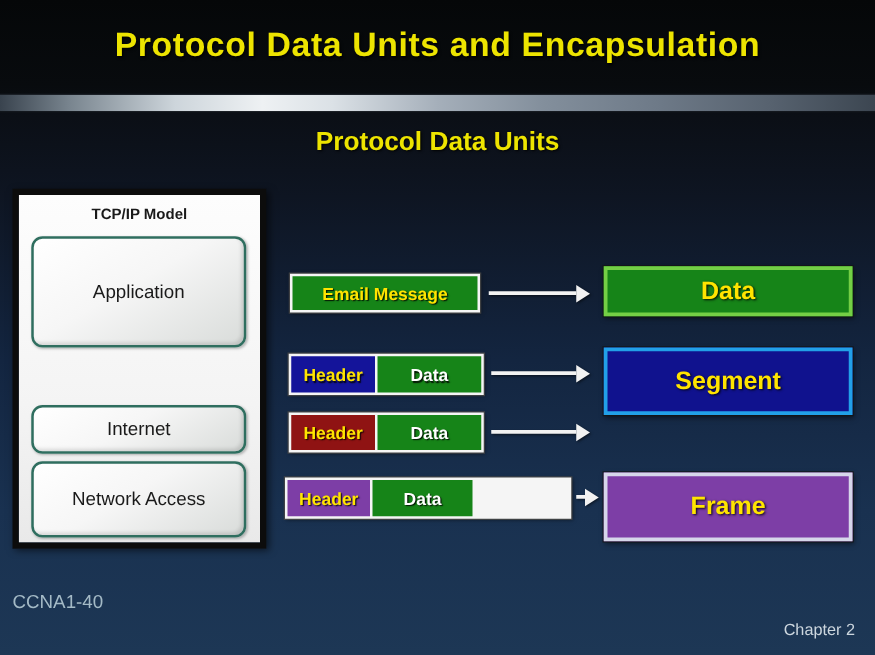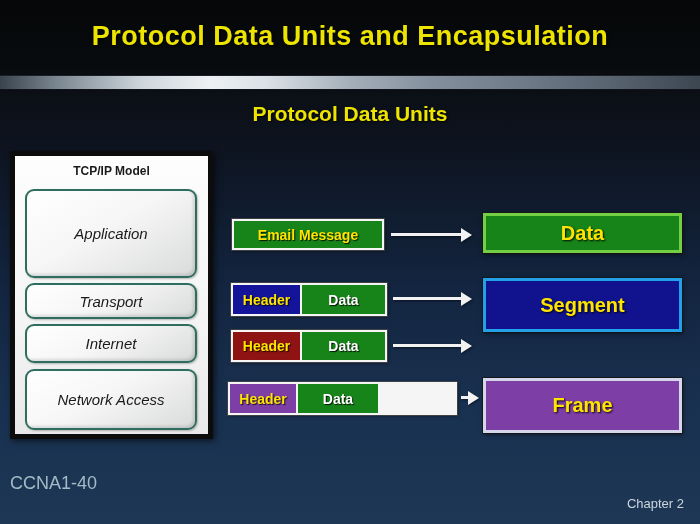--- a/index.html
+++ b/index.html
@@ -43,21 +43,21 @@
   .model-title {
     position:absolute; top:8px; left:0; width:100%;
     text-align:center; font-size:12px; font-weight:bold; color:#1a1a1a;
   }
   .layer {
     position:absolute; left:10px; width:172px;
     border:2px solid #2f6e5f; border-radius:9px;
     background:linear-gradient(150deg,#ffffff 0%,#f6f6f6 45%,#d9dcda 100%);
     box-shadow:inset -2px -2px 3px rgba(0,0,0,0.12), 1px 1px 2px rgba(0,0,0,0.25);
     display:flex; align-items:center; justify-content:center;
-    font-size:15px; color:#1a1a1a;font-style:italic;
+    font-size:15px; color:#1a1a1a;
   }
   .layer-application   { top:33px;  height:89px; }
   .layer-transport     { top:127px; height:36px; }
   .layer-internet      { top:168px; height:39px; }
   .layer-network       { top:213px; height:61px; }
 
   
   .pdu-row {
     position:absolute; display:flex; gap:2px; padding:2px;
     background:#f5f5f5;
@@ -107,40 +107,39 @@
     box-shadow:0 0 0 1px rgba(20,20,20,0.8), 1px 2px 4px rgba(0,0,0,0.5);
   }
   .box-data    { top:213px; height:40px; background:#168418; border:3px solid #74cf45; }
   .box-segment { top:278px; height:54px; background:#10128e; border:3px solid #22a0e8; }
   .box-packet  { top:325px; height:38px; background:#8f1313; border:3px solid #e81616; }
   .box-frame   { top:378px; height:55px; background:#7d3ea6; border:3px solid #d6d6ea; }
 
   
   .footer-left {
     position:absolute; left:10px; top:473px;
-    font-size:18px; color:#a4bac6;
+    font-size:15px; color:#a4bac6;
   }
   .footer-right {
     position:absolute; right:16px; top:496px;
     font-size:13px; color:#ccd6de;
   }
 </style>
 </head>
 <body>
 
 <div class="slide">
 
   <div class="title">Protocol Data Units and Encapsulation</div>
   <div class="metal-bar"></div>
   <div class="subtitle">Protocol Data Units</div>
 
   <div class="model-panel">
     <div class="model-title">TCP/IP Model</div>
     <div class="layer layer-application">Application</div>
-    <div class="layer layer-transport">Transport</div>
     <div class="layer layer-internet">Internet</div>
     <div class="layer layer-network">Network Access</div>
   </div>
 
   <div class="pdu-row row-email">
     <div class="pdu-cell cell-green yellow-text w-rest">Email Message</div>
   </div>
   <div class="arrow arrow-1"></div>
   <div class="pdu-box box-data">Data</div>
 

